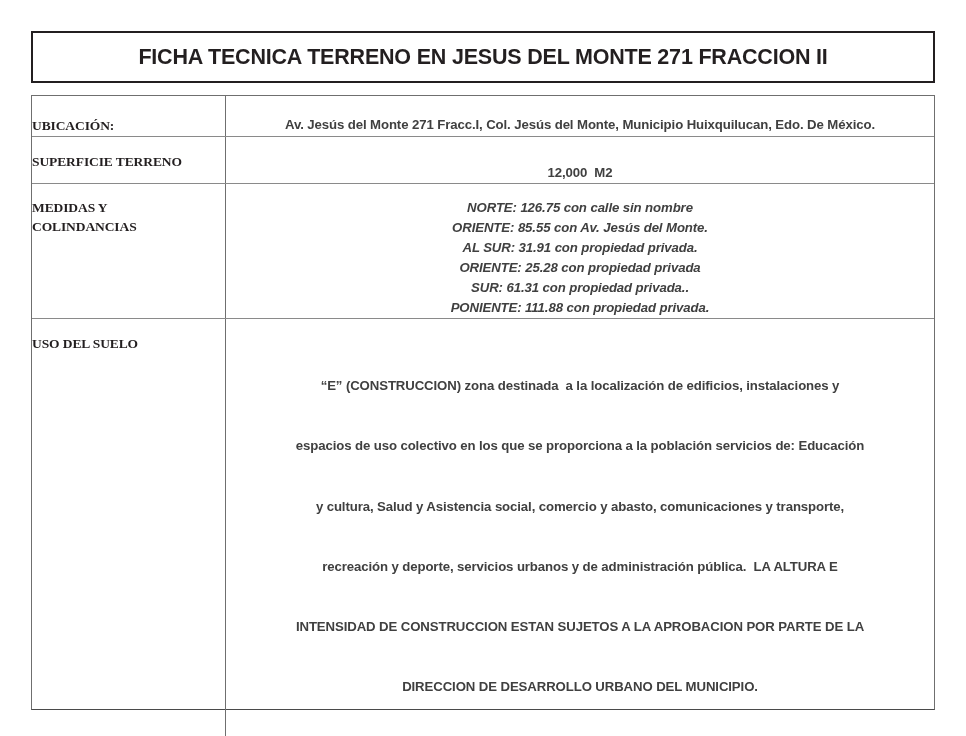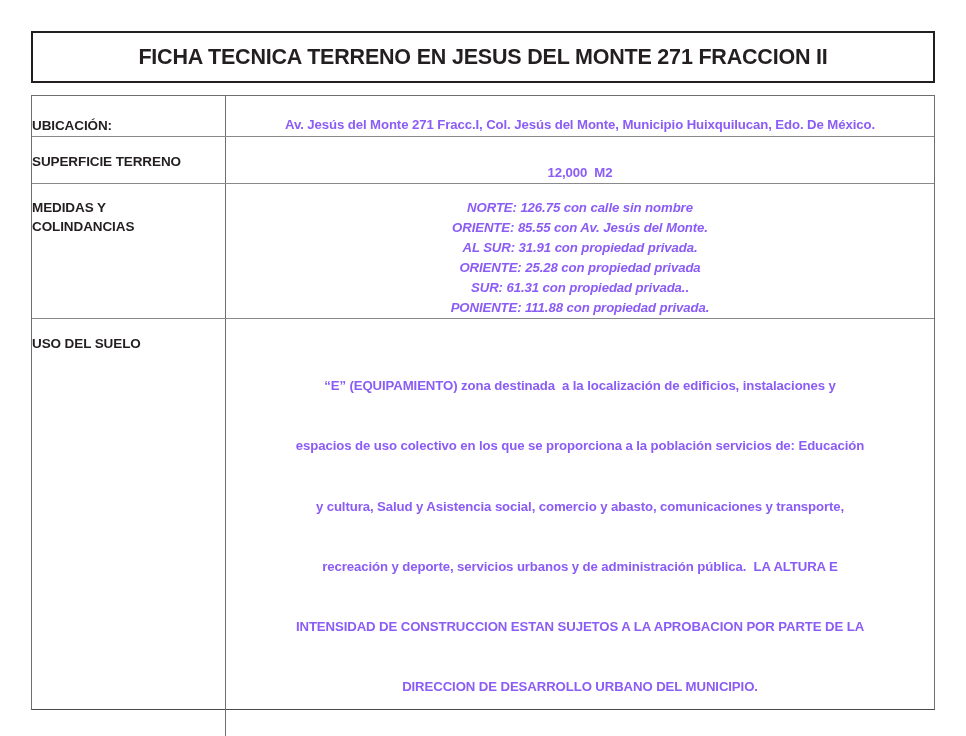--- a/index.html
+++ b/index.html
@@ -73,29 +73,30 @@
   }
   td.label-cell {
     width: 193px;
     border-right: 1.5px solid #6f6f6f;
     padding: 13px 0 10px 14px;
     font-size: 13.5px;
     font-weight: bold;
     line-height: 1.45;
     letter-spacing: -0.1px;
     color: #231f20;
+    font-family: Liberation Serif, serif;
   }
   td.value-cell {
     padding: 13px 16px 10px 16px;
     font-size: 13.2px;
     font-weight: bold;
     line-height: 1.52;
     text-align: center;
     letter-spacing: -0.1px;
-    color: #8b5cf6;
+    color: #404040;
   }
 
   
   .row-ubicacion td.label-cell { padding-top: 20px; }
   .row-ubicacion td.value-cell { padding-top: 19px; }
   .row-terreno  td.label-cell { padding-top: 15px; margin-left: 12px; }
   .row-terreno  td.value-cell { padding-top: 26px; }
   .row-construccion td.label-cell { padding-top: 15px; }
   .row-construccion td.value-cell { padding-top: 25px; }
   .row-medidas td.label-cell { padding-top: 14px; }
@@ -141,21 +142,21 @@
             <span class="measure-line">AL SUR: 31.91 con propiedad privada.</span>
             <span class="measure-line">ORIENTE: 25.28 con propiedad privada</span>
             <span class="measure-line">SUR: 61.31 con propiedad privada..</span>
             <span class="measure-line">PONIENTE: 111.88 con propiedad privada.</span>
           </td>
         </tr>
 
         <tr class="row-uso">
           <td class="label-cell">USO DEL SUELO</td>
           <td class="value-cell white-space-keep">
-            <span class="para-line">“E” (EQUIPAMIENTO) zona destinada  a la localización de edificios, instalaciones y</span>
+            <span class="para-line">“E” (CONSTRUCCION) zona destinada  a la localización de edificios, instalaciones y</span>
             <span class="para-line">espacios de uso colectivo en los que se proporciona a la población servicios de: Educación</span>
             <span class="para-line">y cultura, Salud y Asistencia social, comercio y abasto, comunicaciones y transporte,</span>
             <span class="para-line">recreación y deporte, servicios urbanos y de administración pública.  LA ALTURA E</span>
             <span class="para-line">INTENSIDAD DE CONSTRUCCION ESTAN SUJETOS A LA APROBACION POR PARTE DE LA</span>
             <span class="para-line">DIRECCION DE DESARROLLO URBANO DEL MUNICIPIO.</span>
           </td>
         </tr>
 
       </tbody>
     </table>

